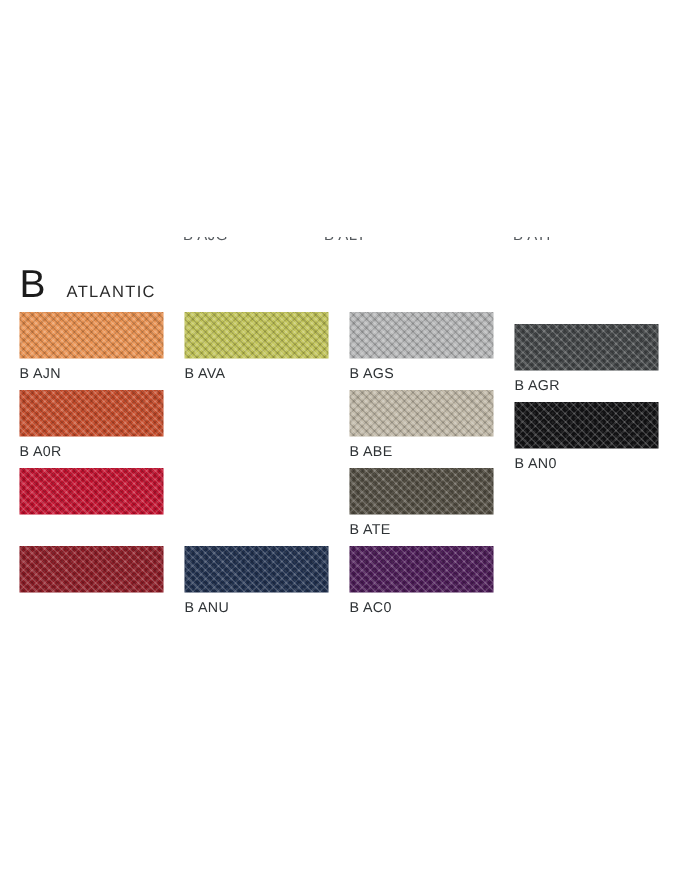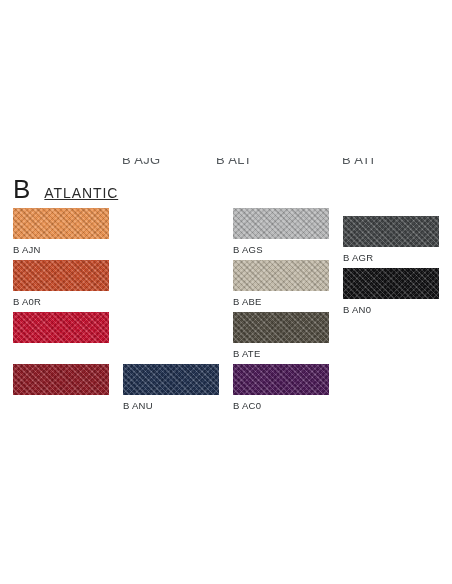--- a/index.html
+++ b/index.html
@@ -21,21 +21,21 @@
     position: absolute;
     left: 0;
     top: 158px;
     width: 452px;
     height: 10px;
     overflow: hidden;
   }
   .clipped-label {
     position: absolute;
     top: -6px;
-    font-size: 13px;
+    font-size: 10px;
     color: #555a5e;
     letter-spacing: 0.3px;
     white-space: nowrap;
   }
 
   
   #family-header {
     position: absolute;
     left: 13px;
     top: 176px;
@@ -45,24 +45,23 @@
   }
   #family-letter {
     font-size: 26px;
     line-height: 26px;
     font-weight: 400;
     color: #1c1c1c;
     font-family: "Liberation Sans", sans-serif;
   }
   #family-name {
     margin-left: 14px;
-    font-size: 14px;
+    font-size: 11px;
     letter-spacing: 0.9px;
     color: #2a2a2a;
-    text-decoration: underline;
   }
 
   
   #swatch-grid {
     position: absolute;
     left: 13px;
     top: 208px;
     width: 430px;
   }
   .swatch-row {
@@ -143,20 +142,24 @@
   <span id="family-name">ATLANTIC</span>
 </div>
 
 <div id="swatch-grid">
 
   <div class="swatch-row">
     <div class="swatch-cell c0">
       <div class="swatch-chip" style="background-color: rgb(232, 144, 79);"></div>
       <div class="swatch-label">B AJN</div>
     </div>
+    <div class="swatch-cell c1">
+      <div class="swatch-chip" style="background-color: rgb(191, 194, 86);"></div>
+      <div class="swatch-label">B AVA</div>
+    </div>
     <div class="swatch-cell c2">
       <div class="swatch-chip" style="background-color: rgb(180, 181, 182);"></div>
       <div class="swatch-label">B AGS</div>
     </div>
     <div class="swatch-cell c3">
       <div class="swatch-chip" style="background-color: rgb(65, 68, 70);"></div>
       <div class="swatch-label">B AGR</div>
     </div>
   </div>
 

